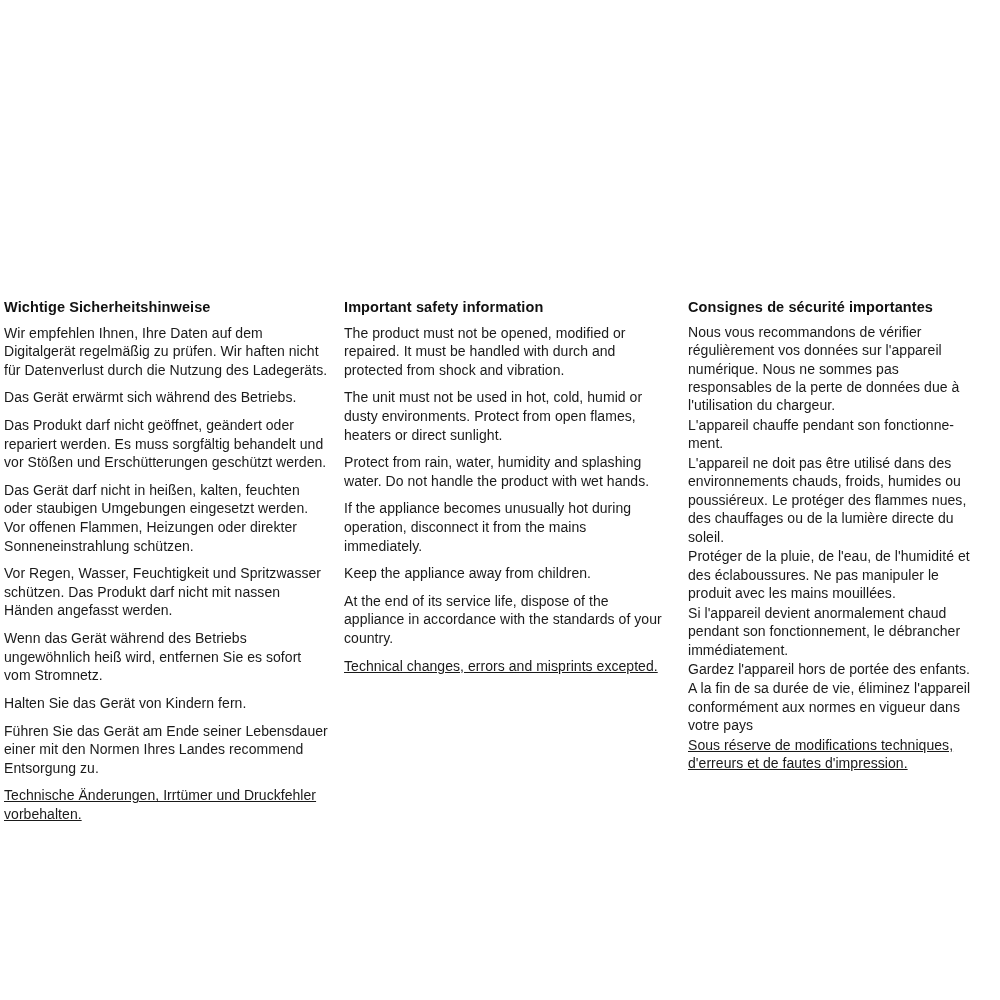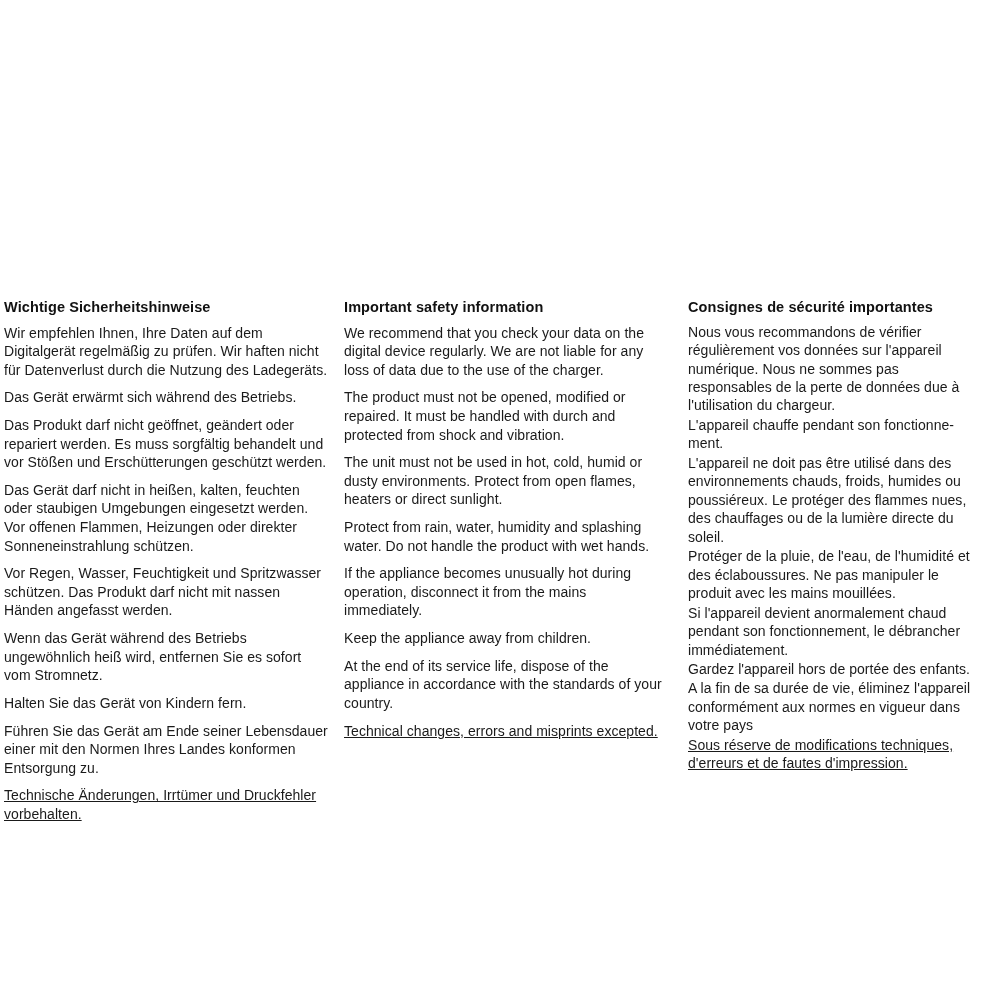--- a/index.html
+++ b/index.html
@@ -82,27 +82,26 @@
 
     <div class="column col-de">
       <h2 class="col-title">Wichtige Sicherheitshinweise</h2>
       <p class="para">Wir empfehlen Ihnen, Ihre Daten auf dem Digitalgerät regelmäßig zu prüfen. Wir haften nicht für Datenverlust durch die Nutzung des Ladegeräts.</p>
       <p class="para">Das Gerät erwärmt sich während des Betriebs.</p>
       <p class="para">Das Produkt darf nicht geöffnet, geändert oder repariert werden. Es muss sorgfältig behandelt und vor Stößen und Erschütterungen geschützt werden.</p>
       <p class="para">Das Gerät darf nicht in heißen, kalten, feuchten oder staubigen Umgebungen eingesetzt werden. Vor offenen Flammen, Heizungen oder direkter Sonneneinstrahlung schützen.</p>
       <p class="para">Vor Regen, Wasser, Feuchtigkeit und Spritzwasser schützen. Das Produkt darf nicht mit nassen Händen angefasst werden.</p>
       <p class="para">Wenn das Gerät während des Betriebs ungewöhnlich heiß wird, entfernen Sie es sofort vom Stromnetz.</p>
       <p class="para">Halten Sie das Gerät von Kindern fern.</p>
-      <p class="para">Führen Sie das Gerät am Ende seiner Lebensdauer einer mit den Normen Ihres Landes konformen Entsorgung zu.</p>
+      <p class="para">Führen Sie das Gerät am Ende seiner Lebensdauer einer mit den Normen Ihres Landes recommend Entsorgung zu.</p>
       <p class="para">Technische Änderungen, Irrtümer und Druckfehler vorbehalten.</p>
     </div>
 
     <div class="column col-en">
       <h2 class="col-title">Important safety information</h2>
-      <p class="para">We recommend that you check your data on the digital device regularly. We are not liable for any loss of data due to the use of the charger.</p>
       <p class="para">The product must not be opened, modified or repaired. It must be handled with durch and protected from shock and vibration.</p>
       <p class="para">The unit must not be used in hot, cold, humid or dusty environments. Protect from open flames, heaters or direct sunlight.</p>
       <p class="para">Protect from rain, water, humidity and splashing water. Do not handle the product with wet hands.</p>
       <p class="para">If the appliance becomes unusually hot during operation, disconnect it from the mains immediately.</p>
       <p class="para">Keep the appliance away from children.</p>
       <p class="para">At the end of its service life, dispose of the appliance in accordance with the standards of your country.</p>
       <p class="para">Technical changes, errors and misprints excepted.</p>
     </div>
 
     <div class="column col-fr">

